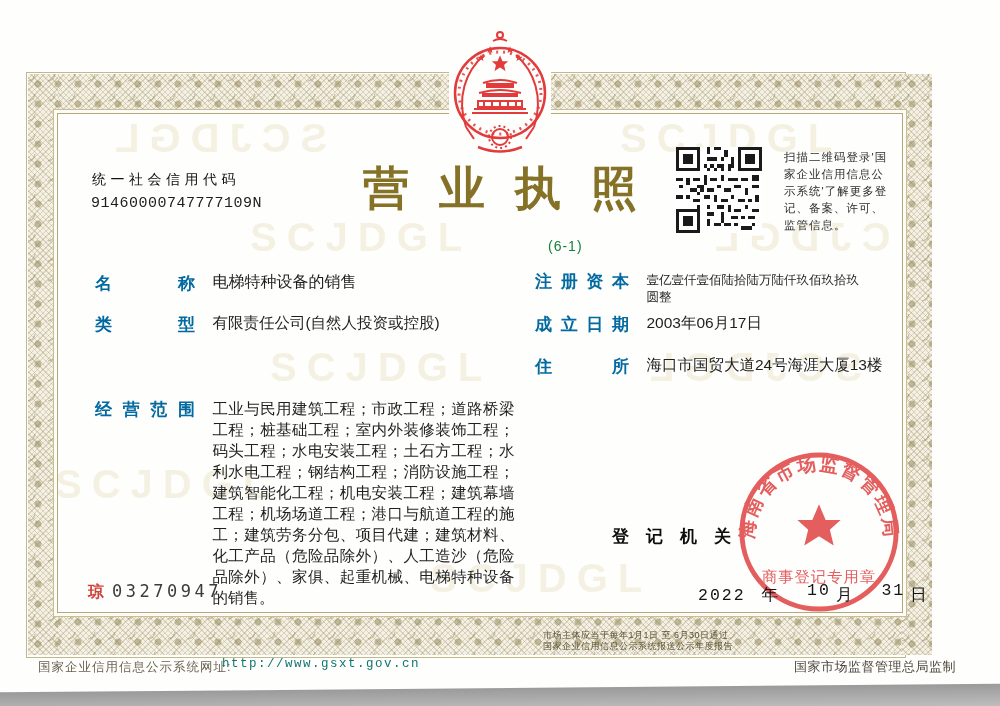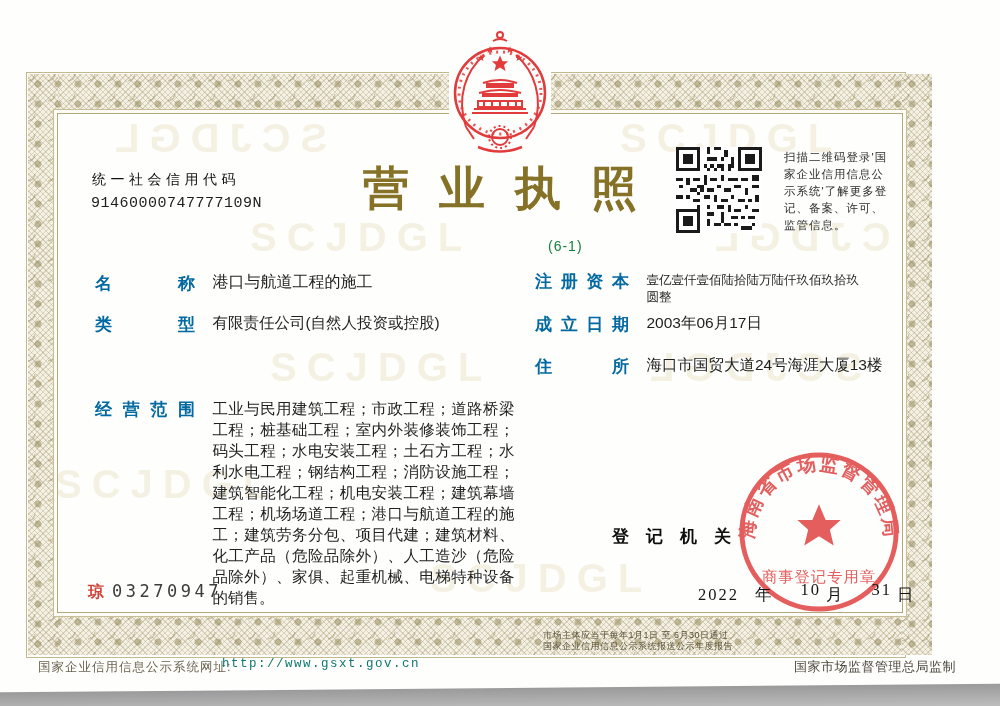--- a/index.html
+++ b/index.html
@@ -52,21 +52,21 @@
   .flabel{display:inline-block;width:100px;text-align:justify;text-align-last:justify;
           font-weight:bold;font-size:17px;color:#0369a1;vertical-align:top;}
   .flabel-r{width:94px;}
   .fvalue{display:inline-block;margin-left:13px;font-size:15.5px;color:#1f1f1f;vertical-align:top;}
   .scope .fvalue{white-space:normal;width:302px;line-height:21px;text-align:justify;}
   .cap-value{white-space:normal;width:218px;font-size:12.5px;line-height:17px;margin-top:2px;}
   
   .registrar{position:absolute;left:612px;top:525px;font-size:17px;font-weight:bold;letter-spacing:17px;color:#0e0e0e;white-space:nowrap;}
   .seal{position:absolute;left:735px;top:448px;width:168px;height:168px;opacity:.88;z-index:5;}
   .issue-date{position:absolute;left:698px;top:584px;font-size:16.5px;color:#141414;z-index:6;white-space:nowrap;}
-  .issue-date .num{font-family:Liberation Serif, serif;letter-spacing:2px;}
+  .issue-date .num{font-family:Liberation Mono, monospace;letter-spacing:2px;}
   .issue-date .up{position:relative;top:-5px;}
   .issue-date .gap1{margin-left:16px;} .issue-date .gap2{margin-left:29px;} .issue-date .gap3{margin-left:5px;}
   
   .serial{position:absolute;left:88px;top:581px;font-size:16px;white-space:nowrap;}
   .serial .pfx{color:#cf4238;font-weight:bold;margin-right:8px;}
   .serial .num{color:#3c3c3c;letter-spacing:3.5px;font-family:"DejaVu Sans Mono","Liberation Mono",monospace;font-size:17px;}
   
   .notice{position:absolute;left:543px;top:630px;font-size:9px;line-height:11px;color:#585137;z-index:5;letter-spacing:.5px;}
   .web-label{position:absolute;left:38px;top:659px;font-size:12.5px;color:#6b6350;letter-spacing:1px;z-index:9;}
   .web-url{position:absolute;left:222px;top:657px;font-size:12.5px;color:#0f766e;letter-spacing:1.5px;z-index:9;
@@ -160,21 +160,21 @@
                    M9,17h1v1h-1z M12,17h2v1h-2z M15,17h1v2h-1z M17,18h2v1h-2z M20,17h1v1h-1z M22,18h2v1h-2z
                    M9,19h2v1h-2z M13,19h1v3h-1z M16,20h2v1h-2z M19,20h1v1h-1z M21,20h2v1h-2z
                    M9,21h1v2h-1z M11,22h2v1h-2z M14,22h2v1h-2z M17,22h1v1h-1z M19,23h3v1h-3z M22,22h1v1h-1z"></path>
         </g>
       </svg>
     </div>
     <div class="qr-caption">扫描二维码登录'国家企业信用信息公示系统'了解更多登记、备案、许可、监管信息。</div>
 
     <div class="frow" style="left:95px;top:272px">
       <span class="flabel">名称</span>
-      <span class="fvalue" style="font-size:16px">港口与航道工程的施工</span>
+      <span class="fvalue" style="font-size:16px">电梯特种设备的销售</span>
     </div>
     <div class="frow" style="left:95px;top:313px">
       <span class="flabel">类型</span>
       <span class="fvalue">有限责任公司(自然人投资或控股)</span>
     </div>
     <div class="frow" style="left:535px;top:270px">
       <span class="flabel flabel-r">注册资本</span>
       <span class="fvalue cap-value">壹亿壹仟壹佰陆拾陆万陆仟玖佰玖拾玖圆整</span>
     </div>
 

